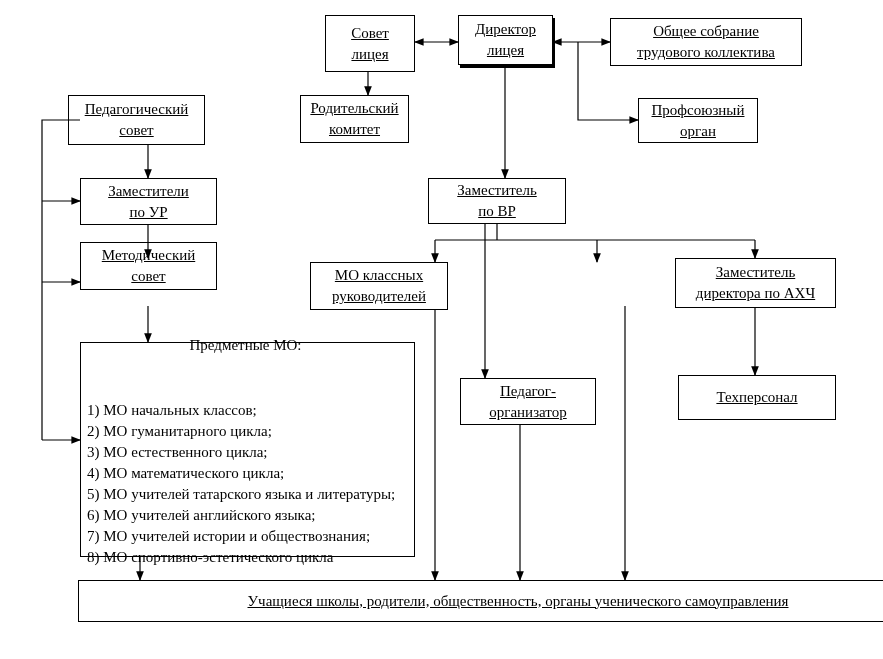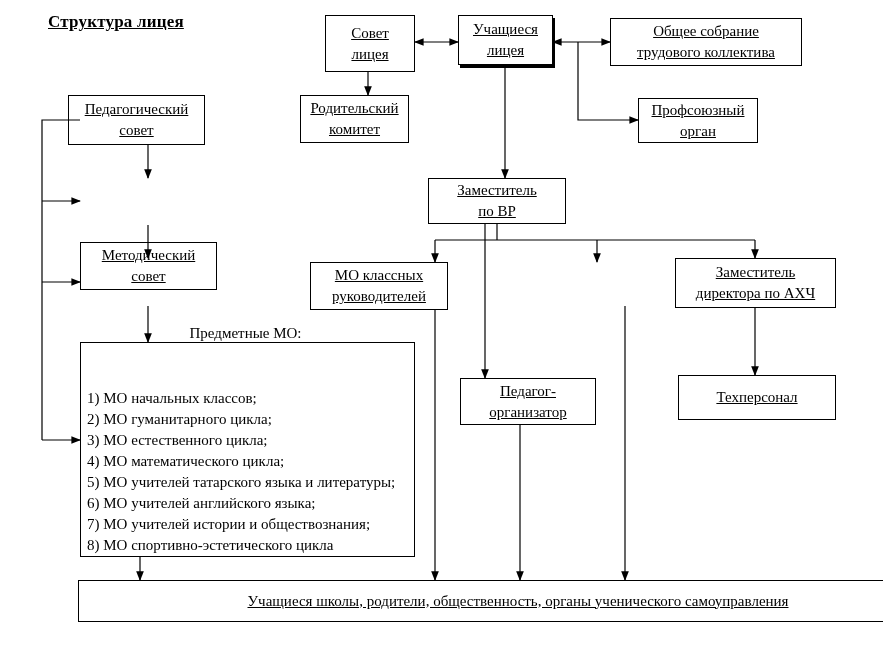--- a/index.html
+++ b/index.html
@@ -6,39 +6,38 @@
   html,body { background:#ffffff; font-family:"Liberation Serif", serif; color:#000; }
   .canvas { position:relative; width:883px; height:659px; background:#fff; overflow:hidden; }
   .title { position:absolute; left:48px; top:12px; font-size:17px; font-weight:bold;
            text-decoration:underline; z-index:2; letter-spacing:0.2px; }
   .node { position:absolute; border:1.5px solid #000; background:#fff; z-index:2;
           display:flex; flex-direction:column; align-items:center; justify-content:center;
           text-align:center; font-size:15px; line-height:21px; }
   .ln { display:block;text-decoration:underline; }
   .u { text-decoration:underline; }
   .shadowed { box-shadow:2px 3px 0 0 #000; }
-  .mo-box { justify-content:flex-end; align-items:stretch; text-align:left; padding:3px 10px 0 6px;gap:44px; }
+  .mo-box { justify-content:center; align-items:stretch; text-align:left; padding:3px 10px 0 6px;gap:44px; }
   .mo-header { text-align:center; line-height:21px; }
   .mo-item { line-height:21px; }
   #connectors { position:absolute; left:0; top:0; z-index:3; pointer-events:none; }
 </style>
 </head>
 <body>
 
 <div class="canvas">
 
-  <div class="title">Структура лицея</div>
 
   <div class="node" style="left:325px;top:15px;width:90px;height:57px">
     <span class="ln">Совет</span>
     <span class="ln u">лицея</span>
   </div>
 
   <div class="node shadowed" style="left:458px;top:15px;width:95px;height:50px">
-    <span class="ln">Учащиеся</span>
+    <span class="ln">Директор</span>
     <span class="ln u">лицея</span>
   </div>
 
   <div class="node" style="left:610px;top:18px;width:192px;height:48px">
     <span class="ln">Общее собрание</span>
     <span class="ln">трудового коллектива</span>
   </div>
 
   <div class="node" style="left:68px;top:95px;width:137px;height:50px">
     <span class="ln">Педагогический</span>
@@ -48,20 +47,24 @@
   <div class="node" style="left:300px;top:95px;width:109px;height:48px">
     <span class="ln">Родительский</span>
     <span class="ln">комитет</span>
   </div>
 
   <div class="node" style="left:638px;top:98px;width:120px;height:45px">
     <span class="ln">Профсоюзный</span>
     <span class="ln">орган</span>
   </div>
 
+  <div class="node" style="left:80px;top:178px;width:137px;height:47px">
+    <span class="ln">Заместители</span>
+    <span class="ln">по УР</span>
+  </div>
 
   <div class="node" style="left:428px;top:178px;width:138px;height:46px">
     <span class="ln">Заместитель</span>
     <span class="ln">по ВР</span>
   </div>
 
   <div class="node" style="left:80px;top:242px;width:137px;height:48px">
     <span class="ln">Методический</span>
     <span class="ln">совет</span>
   </div>

